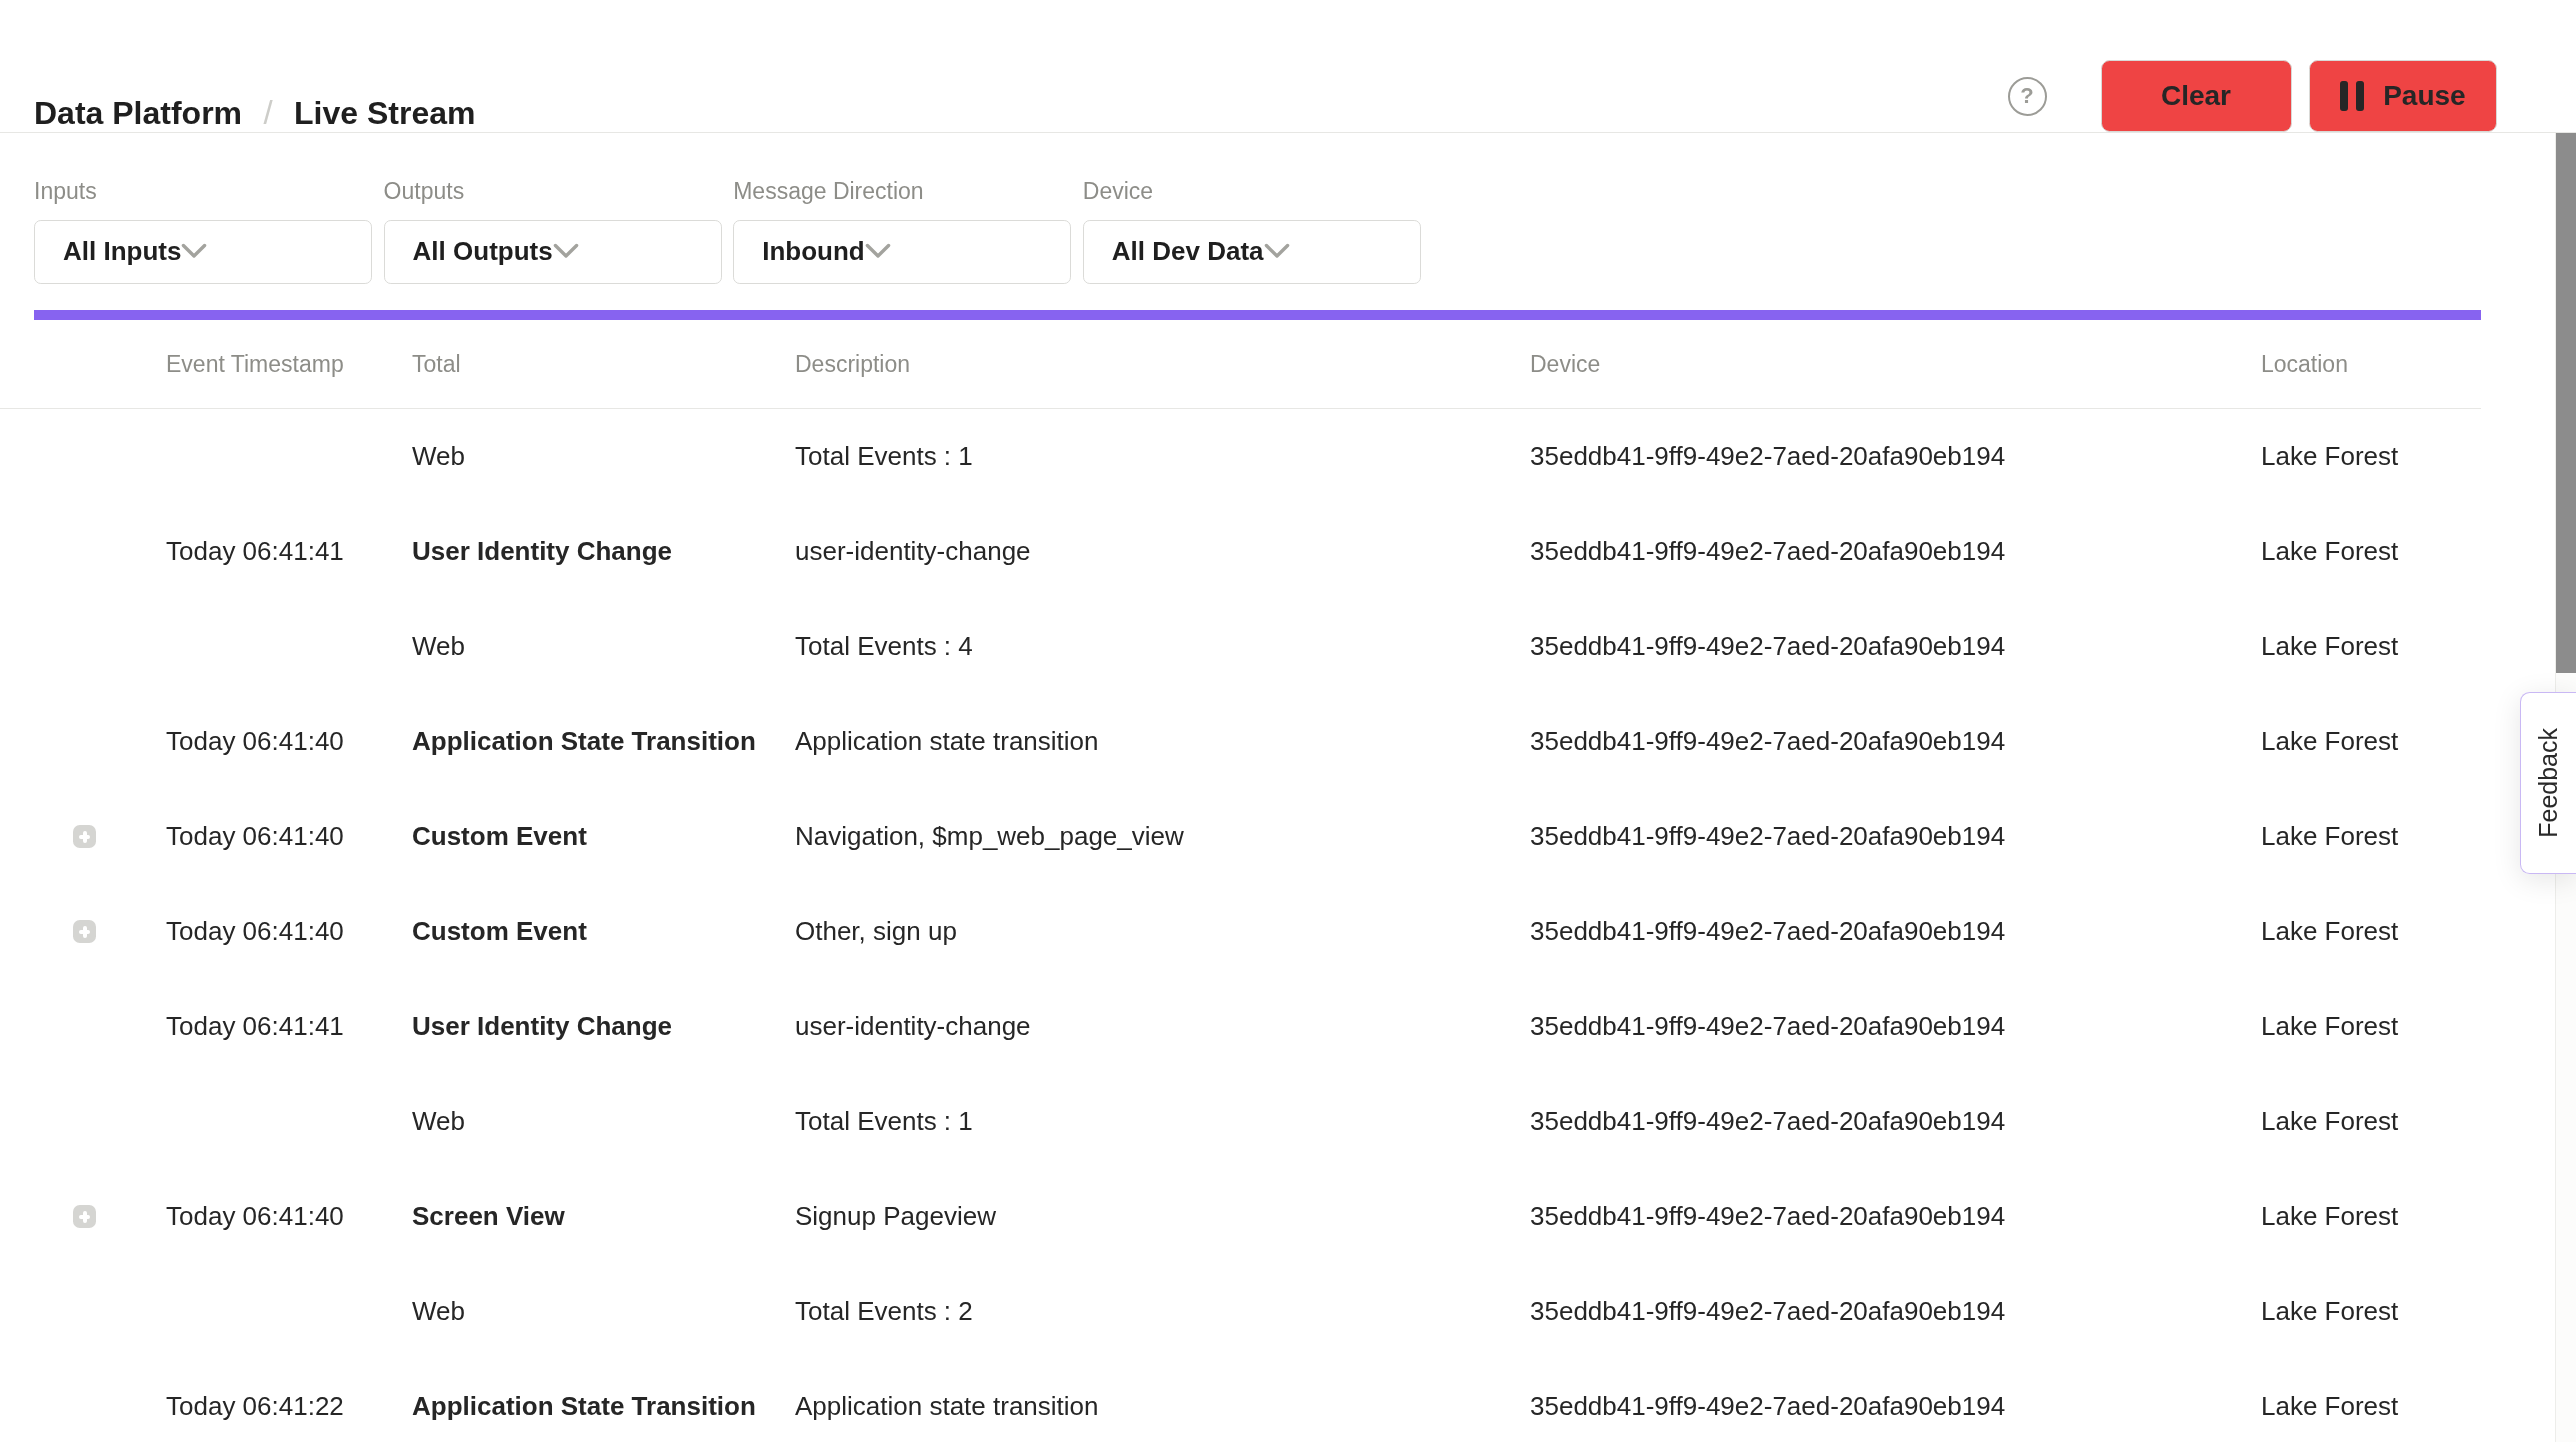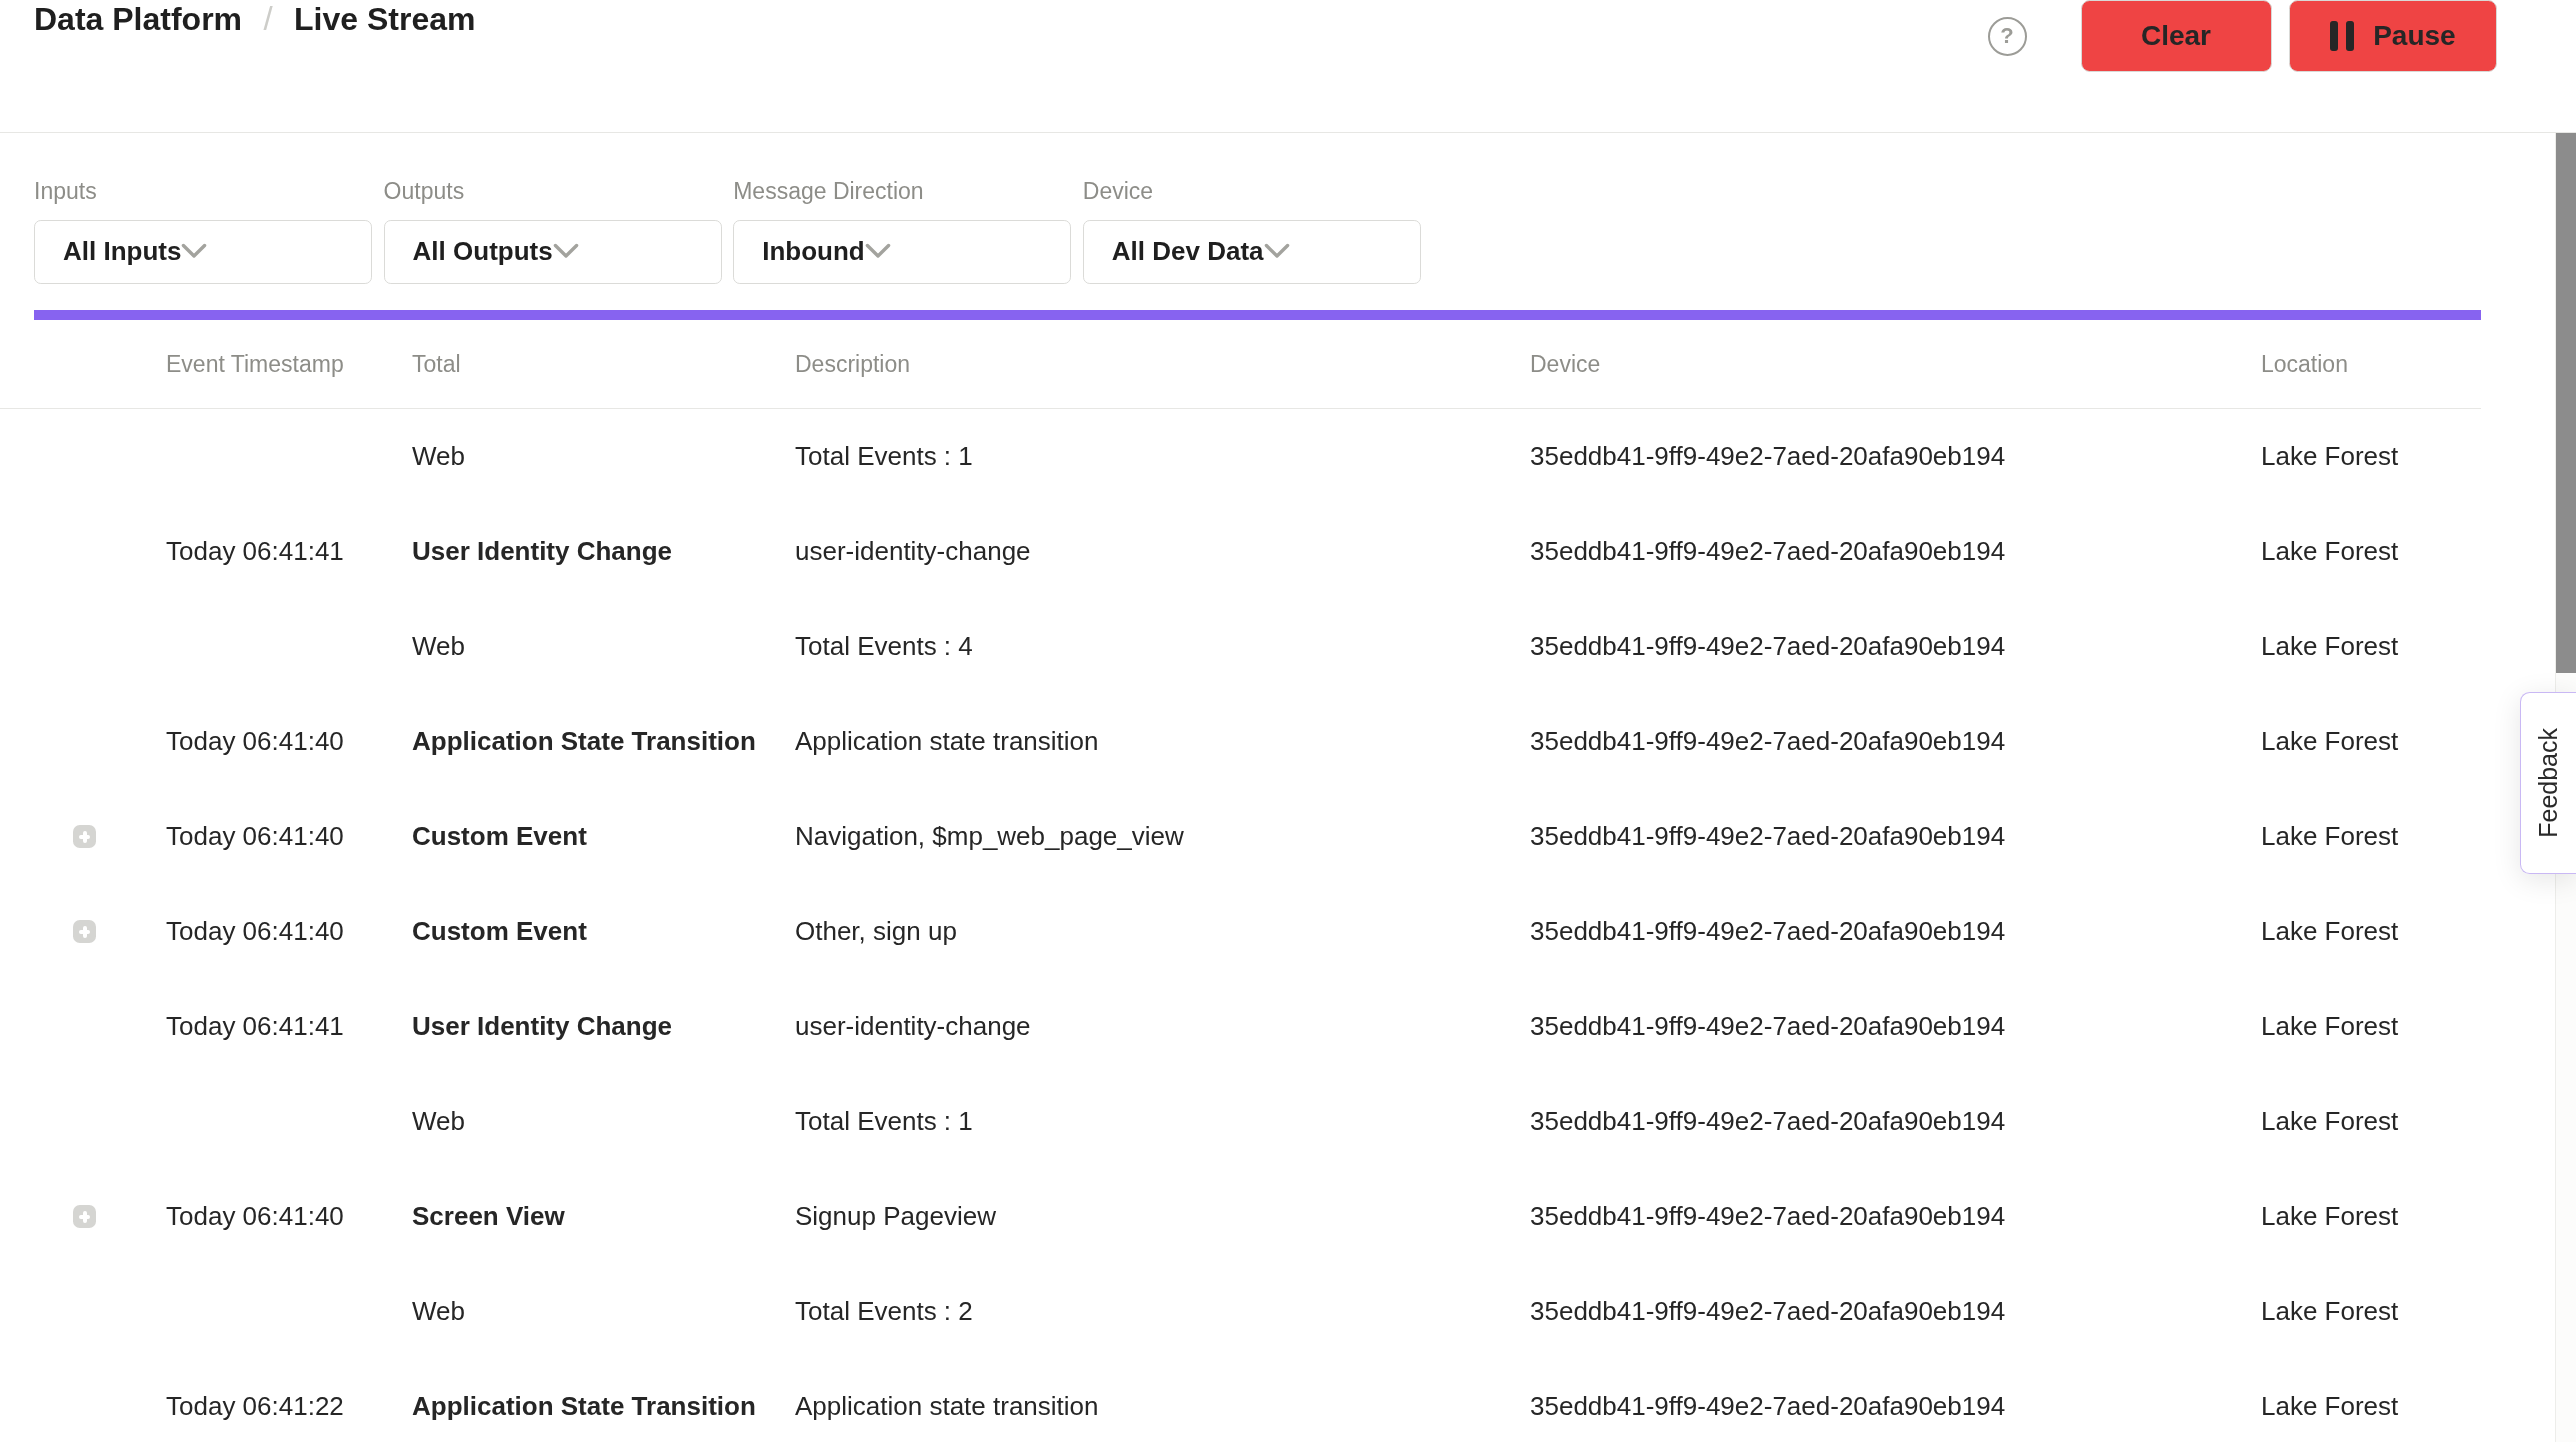--- a/index.html
+++ b/index.html
@@ -10,33 +10,33 @@
     --muted:#8D8D88;
     --border:#DBDBD8;
     --hairline:#E7E7E4;
   }
   *{box-sizing:border-box;margin:0;padding:0;}
   html,body{width:2576px;height:1442px;overflow:hidden;background:#fff;
     font-family:"Liberation Sans", sans-serif;color:var(--text);}
   .page{position:relative;width:2576px;height:1442px;}
 
   
-  .topbar{height:133px;display:flex;align-items:flex-start;justify-content:space-between;
+  .topbar{height:133px;display:flex;align-items:flex-end;justify-content:space-between;
     padding:0 79px 0 34px;border-bottom:1px solid var(--hairline);}
   .breadcrumb{display:flex;align-items:center;gap:21.4px;font-size:32px;font-weight:600;color:#1F1F1F;}
   .crumb-sep{color:#CDCDC9;font-weight:300;font-size:33px;}
   .top-actions{display:flex;align-items:center;}
   .help{width:39px;height:39px;border:2.9px solid #9C9C97;border-radius:50%;
     display:flex;align-items:center;justify-content:center;
     font-size:22px;font-weight:700;color:#9C9C97;margin-right:54px;cursor:pointer;}
   .btn{height:72px;border:1.9px solid #D9D9D6;border-radius:8.7px;background:#ef4444;
     display:flex;align-items:center;justify-content:center;font-size:28px;font-weight:700;
     color:var(--text);cursor:pointer;font-family:inherit;}
   .btn-clear{width:191px;margin-right:17.5px;}
-  .btn-pause{width:208px;gap:19.4px;}
+  .btn-pause{width:188px;gap:19.4px;}
   .pause-icon{display:flex;gap:7.8px;}
   .pause-icon span{display:block;width:7.8px;height:30px;background:#262626;border-radius:2.9px;}
 
   
   .filters{padding:45px 0 26px 34px;display:flex;}
   .filter{margin-right:11.6px;}
   .filter-label{font-size:23px;color:var(--muted);margin-bottom:14.6px;}
   .select{width:338px;height:64px;border:1.9px solid var(--border);border-radius:6.8px;background:#fff;
     display:flex;align-items:center;justify-content:flex-start;padding:0 25px 0 28px;
     font-size:26px;font-weight:700;color:#1F1F1F;cursor:pointer;}

